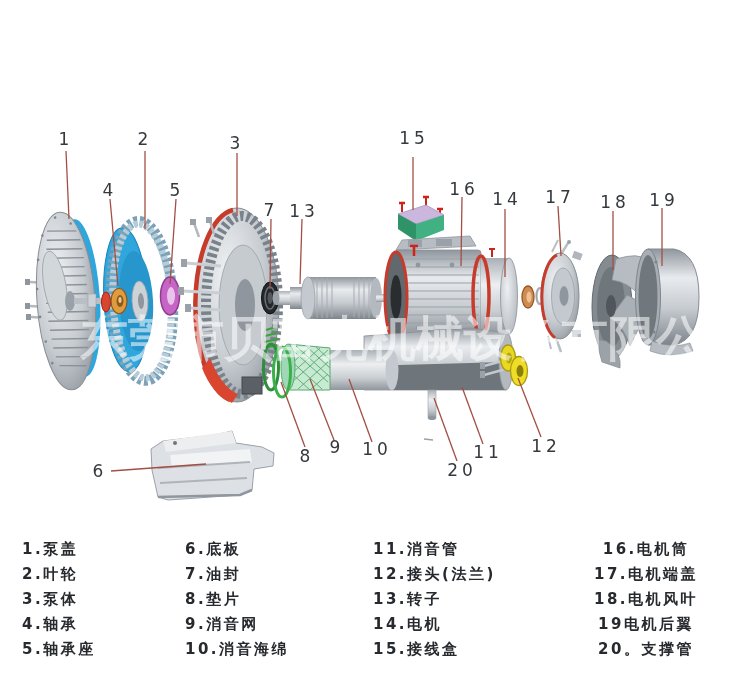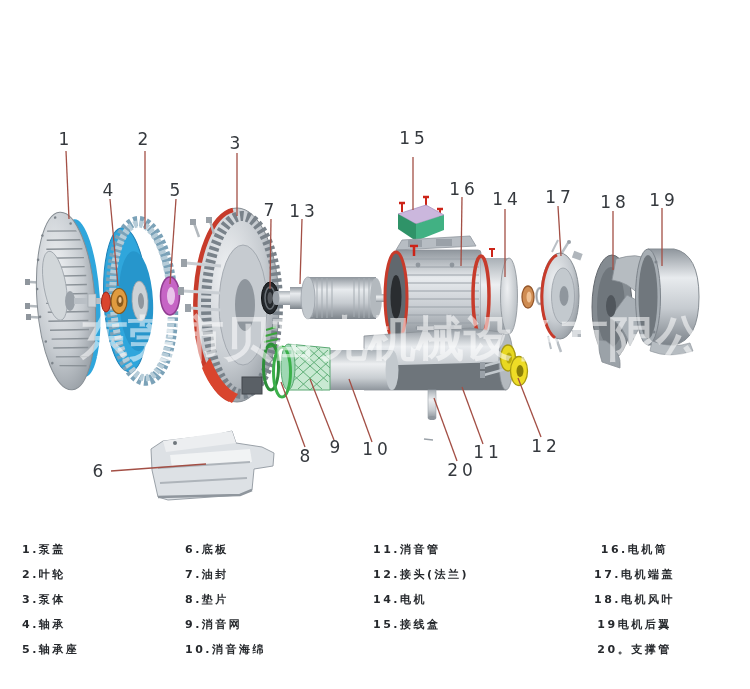--- a/index.html
+++ b/index.html
@@ -23,21 +23,21 @@
     z-index:2;font-size:48px;font-weight:bold;line-height:1.15;
     color:rgba(255,255,255,0.55);letter-spacing:0;white-space:nowrap;pointer-events:none;margin-left:40px;
   }
   .legend{position:absolute;left:0;top:537px;width:750px;height:140px;z-index:4;}
   .legend-col{position:absolute;top:0;}
   .legend-col.c1{left:22px;}
   .legend-col.c2{left:185px;}
   .legend-col.c3{left:373px;}
   .legend-col.c4{left:594px;text-align:center;}
   .legend-item{
-    font-size:11px;font-weight:600;color:#26292d;
+    font-size:15px;font-weight:600;color:#26292d;
     letter-spacing:2.5px;line-height:25px;height:25px;white-space:nowrap;
   }
 </style>
 </head>
 <body>
 
 <div class="stage">
 
 
   <div class="diagram">
@@ -346,20 +346,21 @@
     <div class="legend-col c2">
       <div class="legend-item">6.底板</div>
       <div class="legend-item">7.油封</div>
       <div class="legend-item">8.垫片</div>
       <div class="legend-item">9.消音网</div>
       <div class="legend-item">10.消音海绵</div>
     </div>
     <div class="legend-col c3">
       <div class="legend-item">11.消音管</div>
       <div class="legend-item">12.接头(法兰)</div>
+      <div class="legend-item">13.转子</div>
       <div class="legend-item">14.电机</div>
       <div class="legend-item">15.接线盒</div>
     </div>
     <div class="legend-col c4">
       <div class="legend-item">16.电机筒</div>
       <div class="legend-item">17.电机端盖</div>
       <div class="legend-item">18.电机风叶</div>
       <div class="legend-item">19电机后翼</div>
       <div class="legend-item">20。支撑管</div>
     </div>

